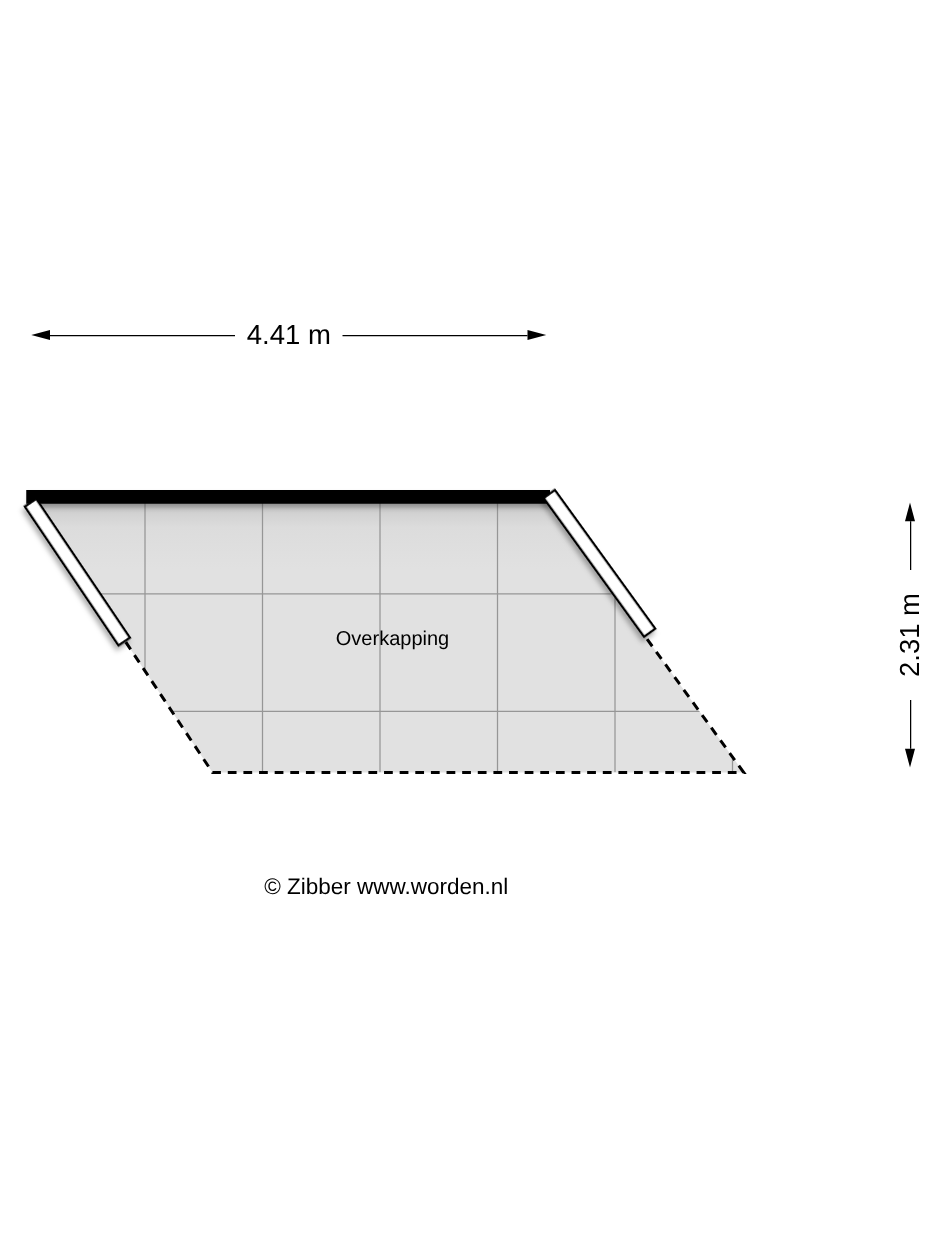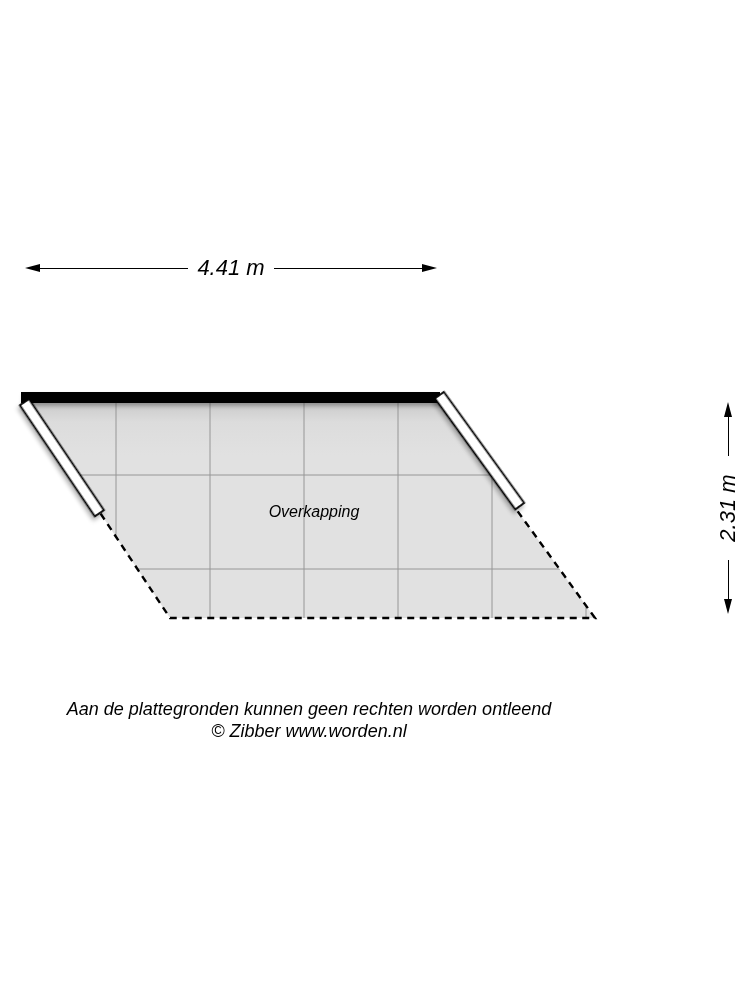--- a/index.html
+++ b/index.html
@@ -1,18 +1,18 @@
 <!DOCTYPE html>
 <html><head>
 <meta charset="utf-8">
 <style>
   html,body{margin:0;padding:0;background:#fff;}
   .page{
     position:relative;width:750px;height:1000px;background:#ffffff;overflow:hidden;
-    font-family:"Liberation Sans", sans-serif;color:#000;font-style:italic;
+    font-family:"Liberation Sans", sans-serif;color:#000;
   }
   
   .dim-h{
     position:absolute;left:25px;top:257px;width:412px;height:22px;
     display:flex;align-items:center;
   }
   .dline{flex:1;height:0;border-top:1.5px solid #000;}
   .dlabel{font-size:22px;line-height:22px;padding:0 9px;white-space:nowrap;}
   .ah{width:0;height:0;border-top:4.5px solid transparent;border-bottom:4.5px solid transparent;}
   .ah.left{border-right:15px solid #000;}
@@ -104,17 +104,16 @@
     <span class="ahv up"></span>
     <span class="vline"></span>
     <span class="vlabel">
       <span>2.31 m</span>
     </span>
     <span class="vline"></span>
     <span class="ahv down"></span>
   </div>
 
   <div class="footer">
-    <div>Aan de plattegronden kunnen geen rechten worden ontleend</div>
     <div>© Zibber www.worden.nl</div>
   </div>
 
 </div>
 
 </body></html>

